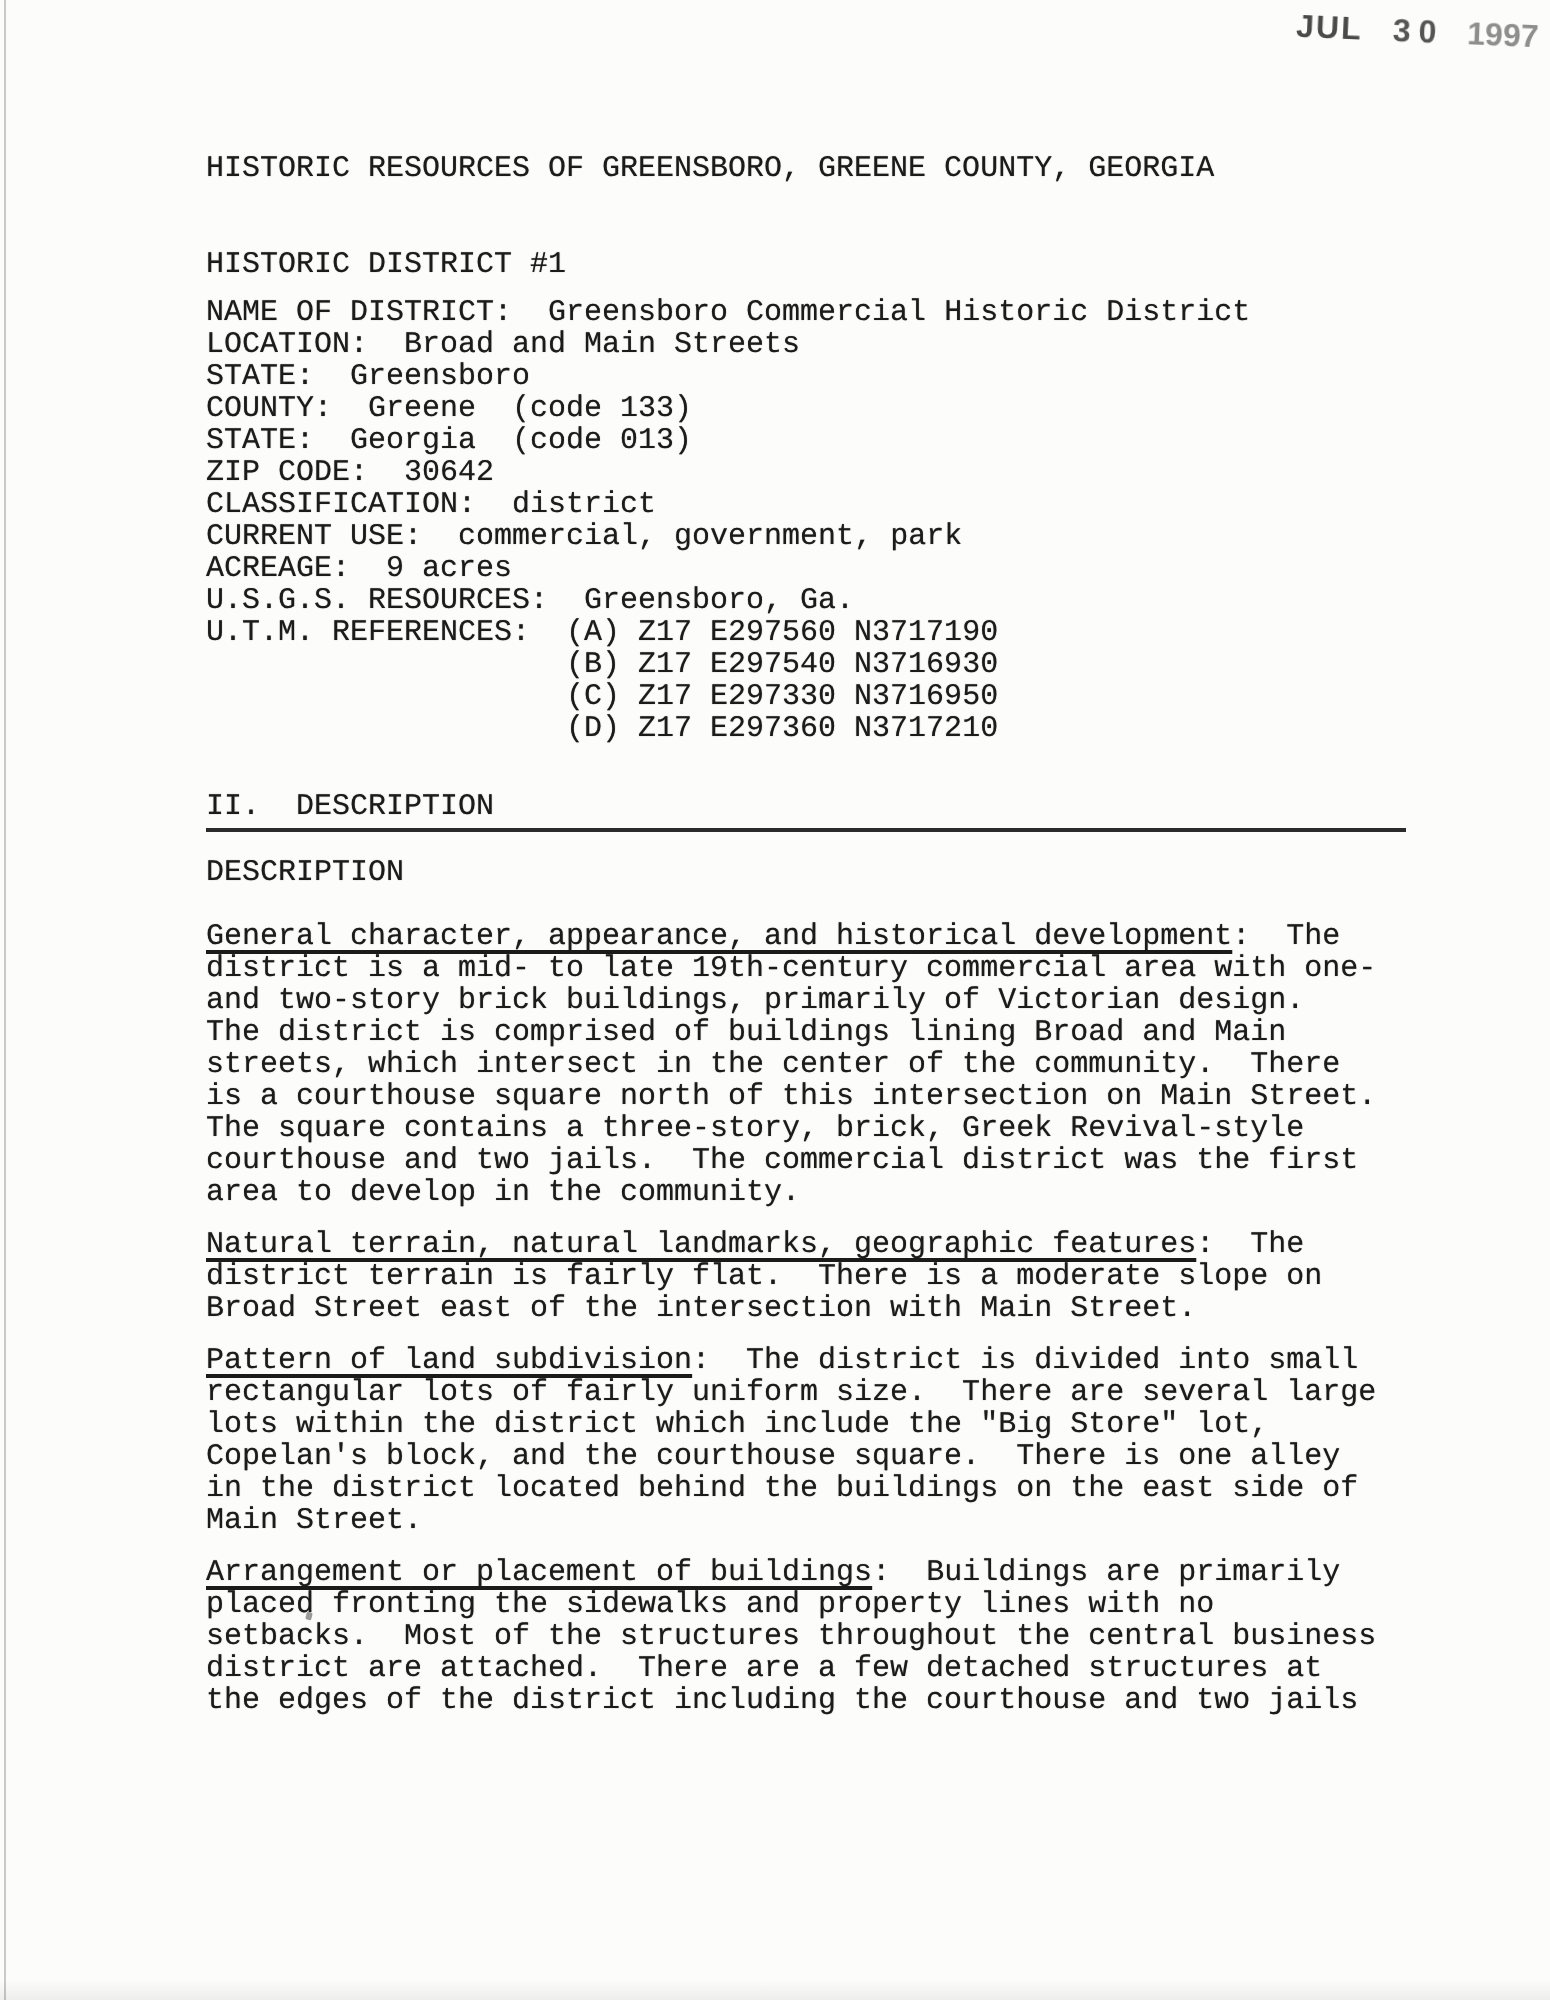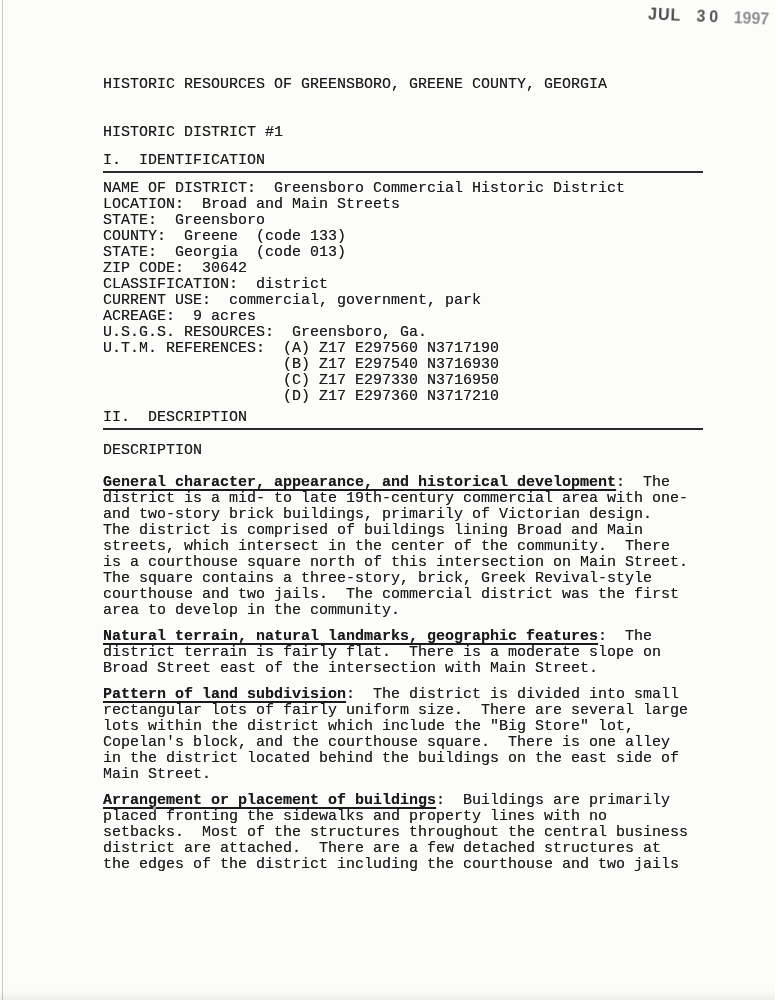--- a/index.html
+++ b/index.html
@@ -53,21 +53,21 @@
   .title-line { white-space: pre; }
   .title-line + .title-line { margin-top: 32px; }
 
   .section-heading {
     margin-top: 12px;
     white-space: pre;
     width: 600px;
     border-bottom: 2px solid #2b2b2b;
     padding-bottom: 2px;
   }
-  .section-heading.second { margin-top: 5px; }
+  .section-heading.second { margin-top: 23px; }
 
   .fields { margin-top: 8px; }
   .field-row { white-space: pre; }
   .field-label { white-space: pre; }
   .field-value {
     white-space: pre;
     display: inline-block;
     vertical-align: top;
     margin-left: 2ch;
   }
@@ -77,21 +77,20 @@
 
   .para {
     margin-top: 16px;
     white-space: pre-wrap;
   }
   .para + .para { margin-top: 10px; }
   .para-heading {
     text-decoration: underline;
     text-decoration-thickness: 1.5px;
     text-underline-offset: 3px;
-    font-weight: bold;
   }
 
   .speck {
     position: absolute;
     left: 153px; top: 806px;
     width: 3px; height: 4px;
     background: #9a9a9a;
     border-radius: 1px;
     transform: rotate(15deg);
   }
@@ -107,21 +106,20 @@
     <span class="month">JUL</span>
     <span class="day">30</span>
     <span class="year">1997</span>
   </div>
 
   <div class="content">
 
     <div class="title-line">HISTORIC RESOURCES OF GREENSBORO, GREENE COUNTY, GEORGIA</div>
     <div class="title-line">HISTORIC DISTRICT #1</div>
 
-    <div class="section-heading">I.  IDENTIFICATION</div>
 
     <div class="fields">
       <div class="field-row"><span class="field-label">NAME OF DISTRICT:</span><span class="field-value bold">Greensboro Commercial Historic District</span></div>
       <div class="field-row"><span class="field-label">LOCATION:</span><span class="field-value">Broad and Main Streets</span></div>
       <div class="field-row"><span class="field-label">STATE:</span><span class="field-value">Greensboro</span></div>
       <div class="field-row"><span class="field-label">COUNTY:</span><span class="field-value">Greene  (code 133)</span></div>
       <div class="field-row"><span class="field-label">STATE:</span><span class="field-value">Georgia  (code 013)</span></div>
       <div class="field-row"><span class="field-label">ZIP CODE:</span><span class="field-value">30642</span></div>
       <div class="field-row"><span class="field-label">CLASSIFICATION:</span><span class="field-value">district</span></div>
       <div class="field-row"><span class="field-label">CURRENT USE:</span><span class="field-value">commercial, government, park</span></div>

